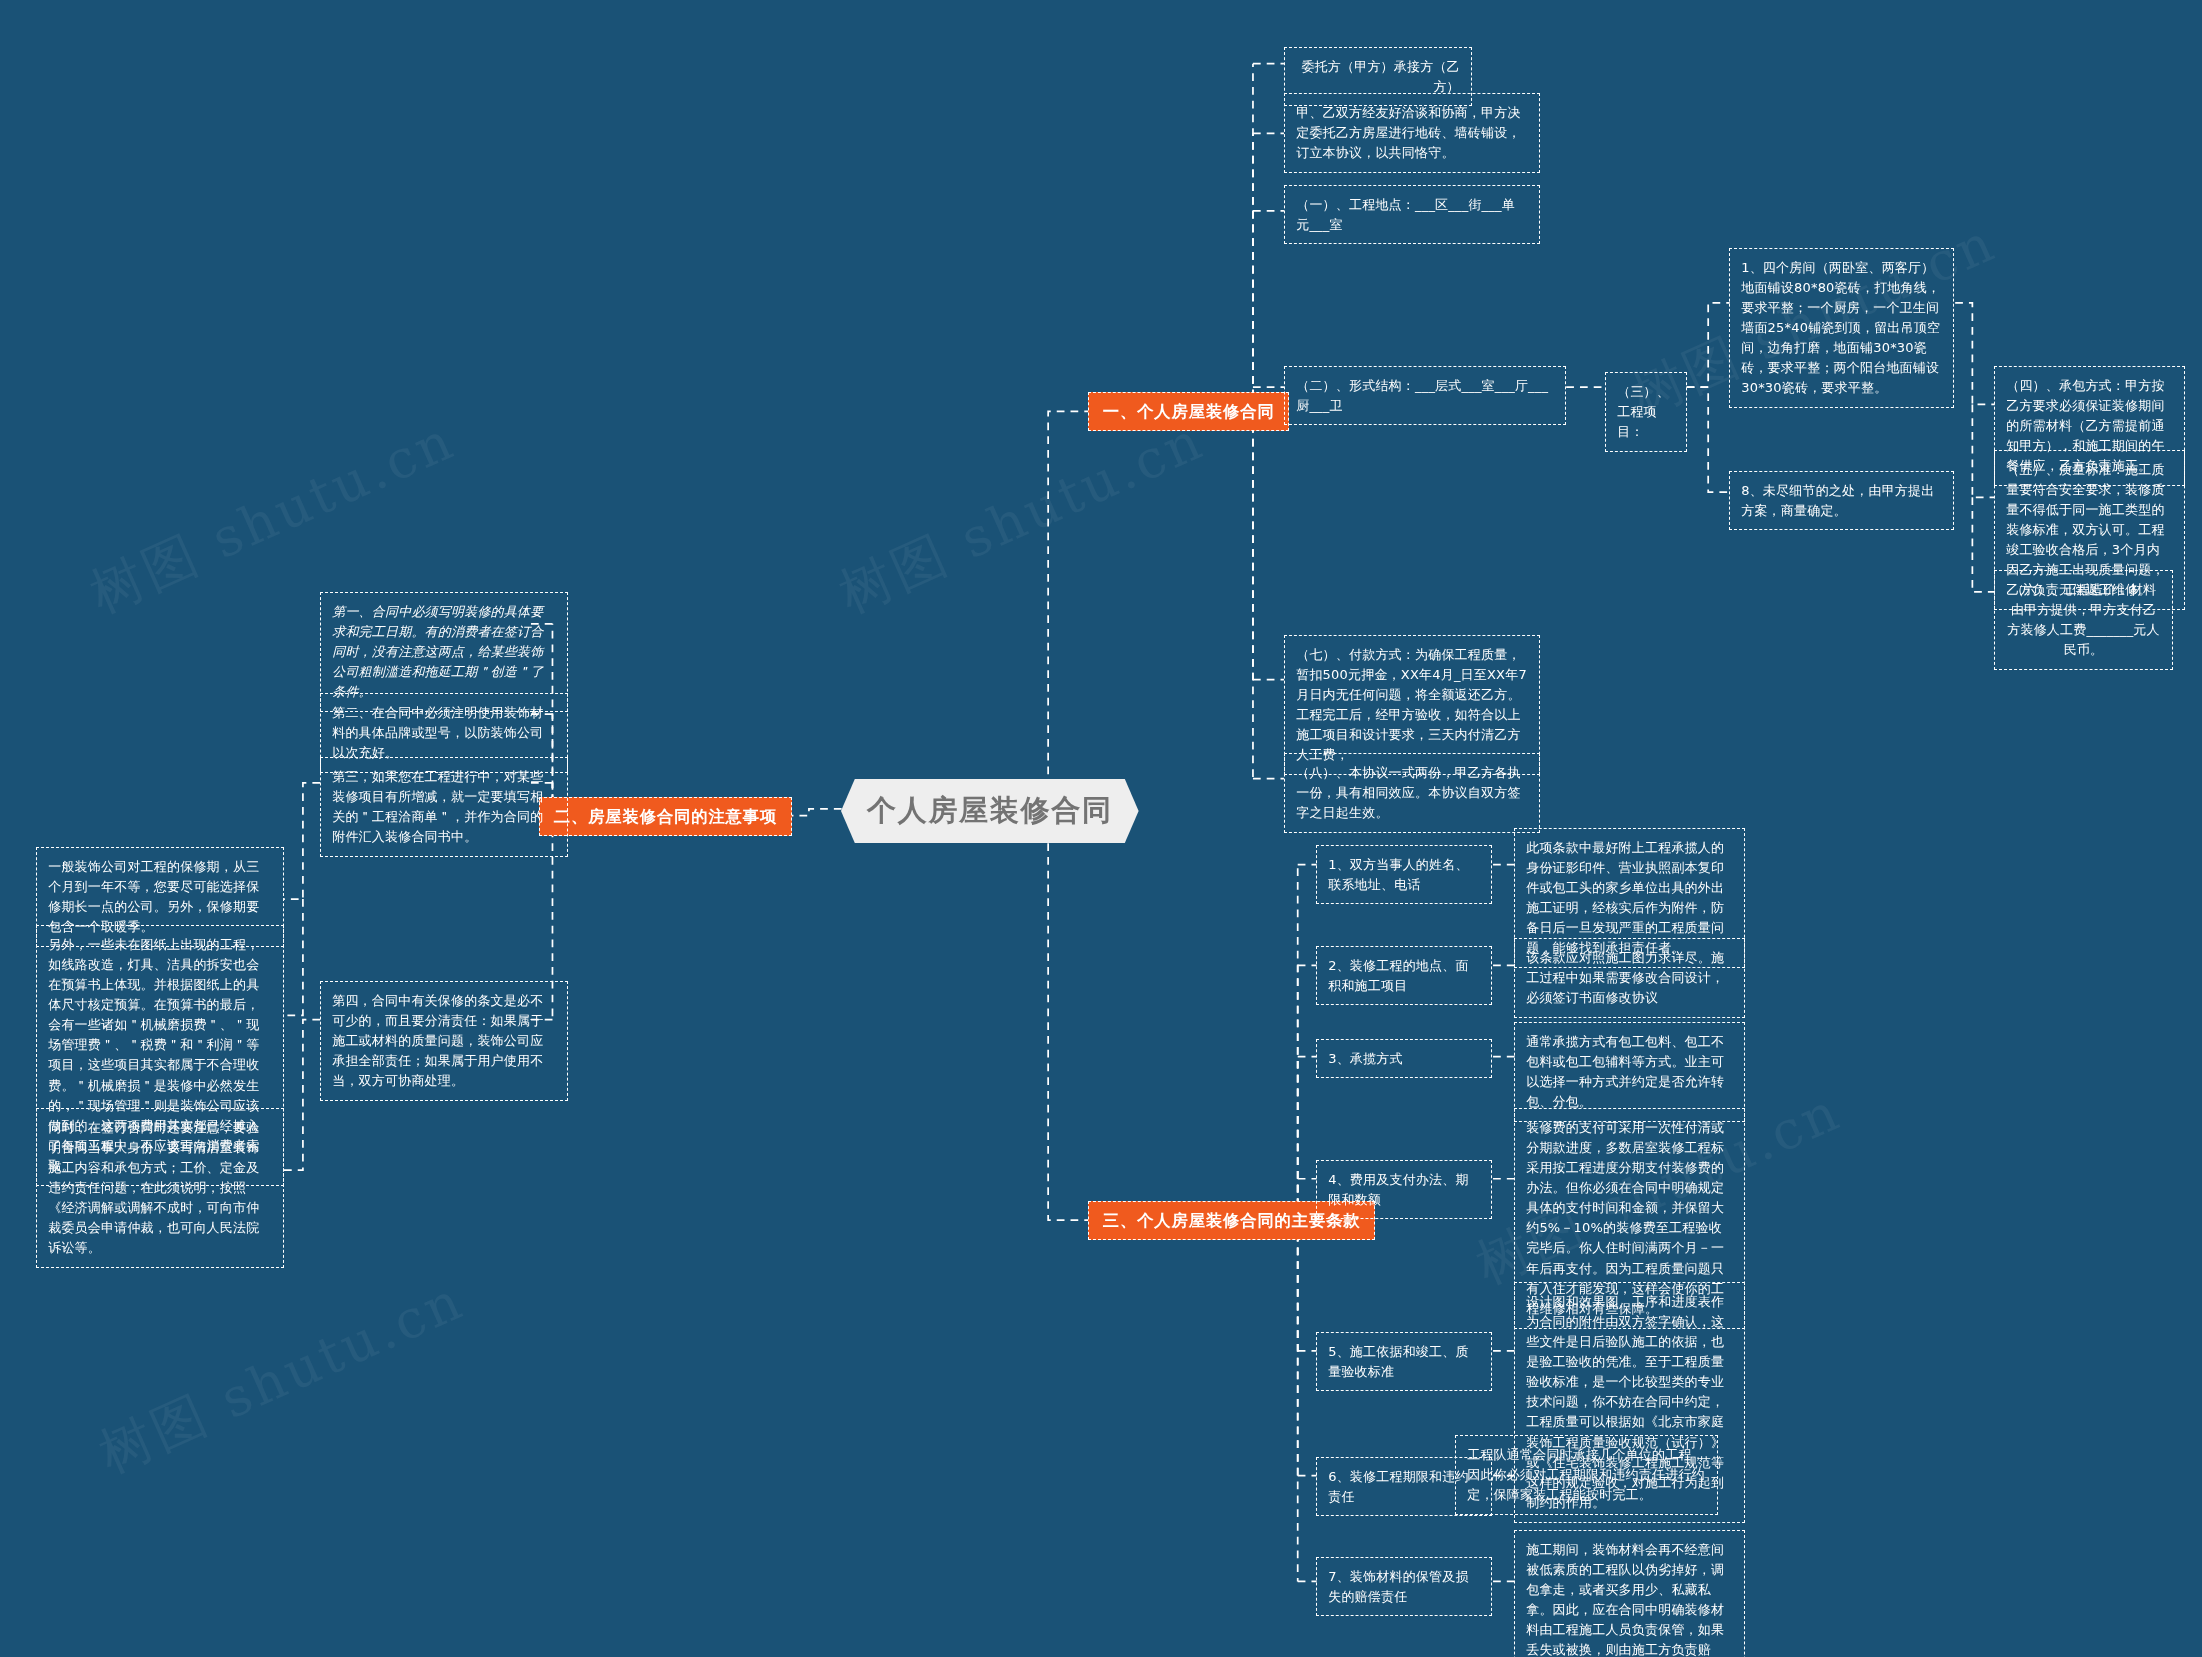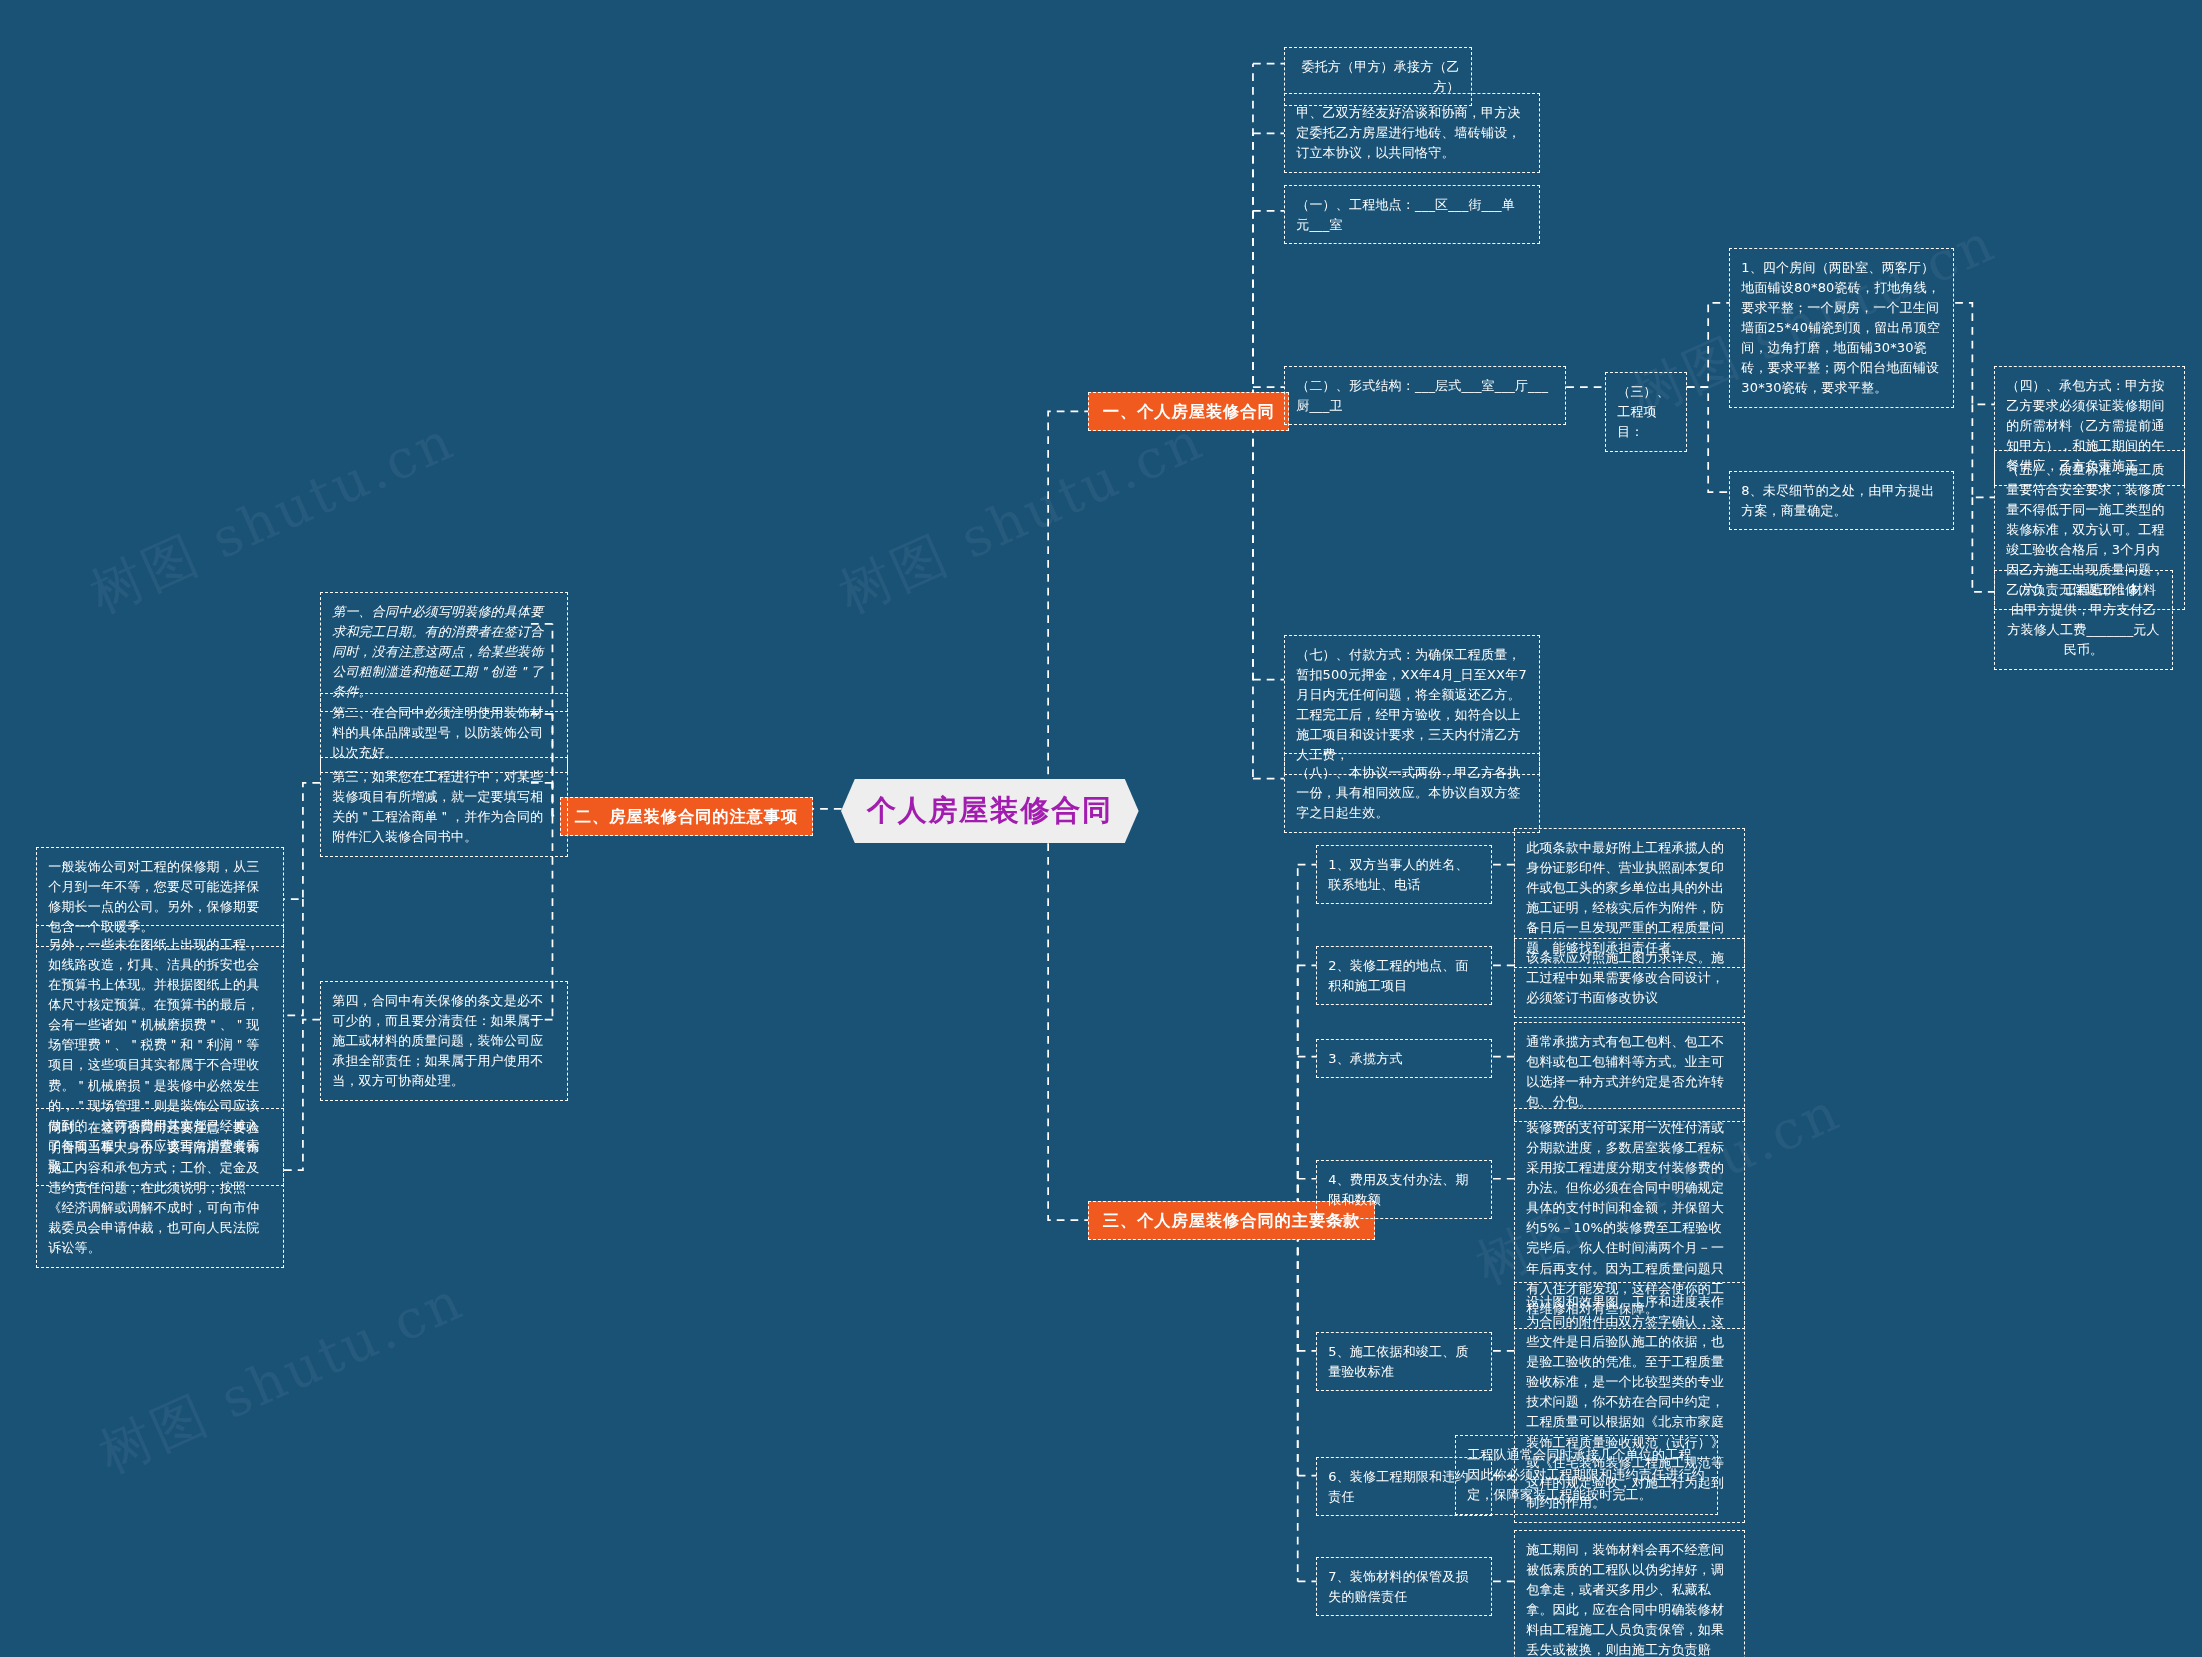--- a/index.html
+++ b/index.html
@@ -32,21 +32,21 @@
     letter-spacing:0.2px;
     background:transparent;
     text-align:left;
     white-space:pre-wrap;
     word-break:break-all;
   }
 
   .root {
     position:absolute;
     background:#eeeeee;
-    color:#a21caf;
+    color:#737373;
     font-size:29px;
     font-weight:700;
     letter-spacing:1.7px;
     padding:12px 26px;
     border:none;
     text-align:left;
     white-space:nowrap;
     clip-path: polygon(13.8px 0, calc(100% - 13.8px) 0, 100% 50%, calc(100% - 13.8px) 100%, 13.8px 100%, 0 50%);
   }
 
@@ -136,21 +136,21 @@
 
   <div class="wm" style="left:77px; top:482px;">树图 shutu.cn</div>
   <div class="wm" style="left:826px; top:482px;">树图 shutu.cn</div>
   <div class="wm" style="left:1618px; top:284px;">树图 shutu.cn</div>
   <div class="wm" style="left:86px; top:1342px;">树图 shutu.cn</div>
   <div class="wm" style="left:1463px; top:1153px;">树图 shutu.cn</div>
 
   <div class="root" style="left:841px; top:779px;">个人房屋装修合同</div>
 
   <div class="branch" style="left:1088px; top:392px;">一、个人房屋装修合同</div>
-  <div class="branch" style="left:560px; top:797px;">二、房屋装修合同的注意事项</div>
+  <div class="branch" style="left:539px; top:797px;">二、房屋装修合同的注意事项</div>
   <div class="branch" style="left:1088px; top:1201px;">三、个人房屋装修合同的主要条款</div>
 
   <div class="node" style="left:1284px; top:47px; width:188px;text-align:right;">委托方（甲方）承接方（乙方）</div>
 
   <div class="node" style="left:1284px; top:93px; width:256px;">甲、乙双方经友好洽谈和协商，甲方决定委托乙方房屋进行地砖、墙砖铺设，订立本协议，以共同恪守。</div>
 
   <div class="node" style="left:1284px; top:185px; width:256px;">（一）、工程地点：___区___街___单元___室</div>
 
   <div class="node" style="left:1284px; top:366px; width:282px;">（二）、形式结构：___层式___室___厅___厨___卫</div>
 

